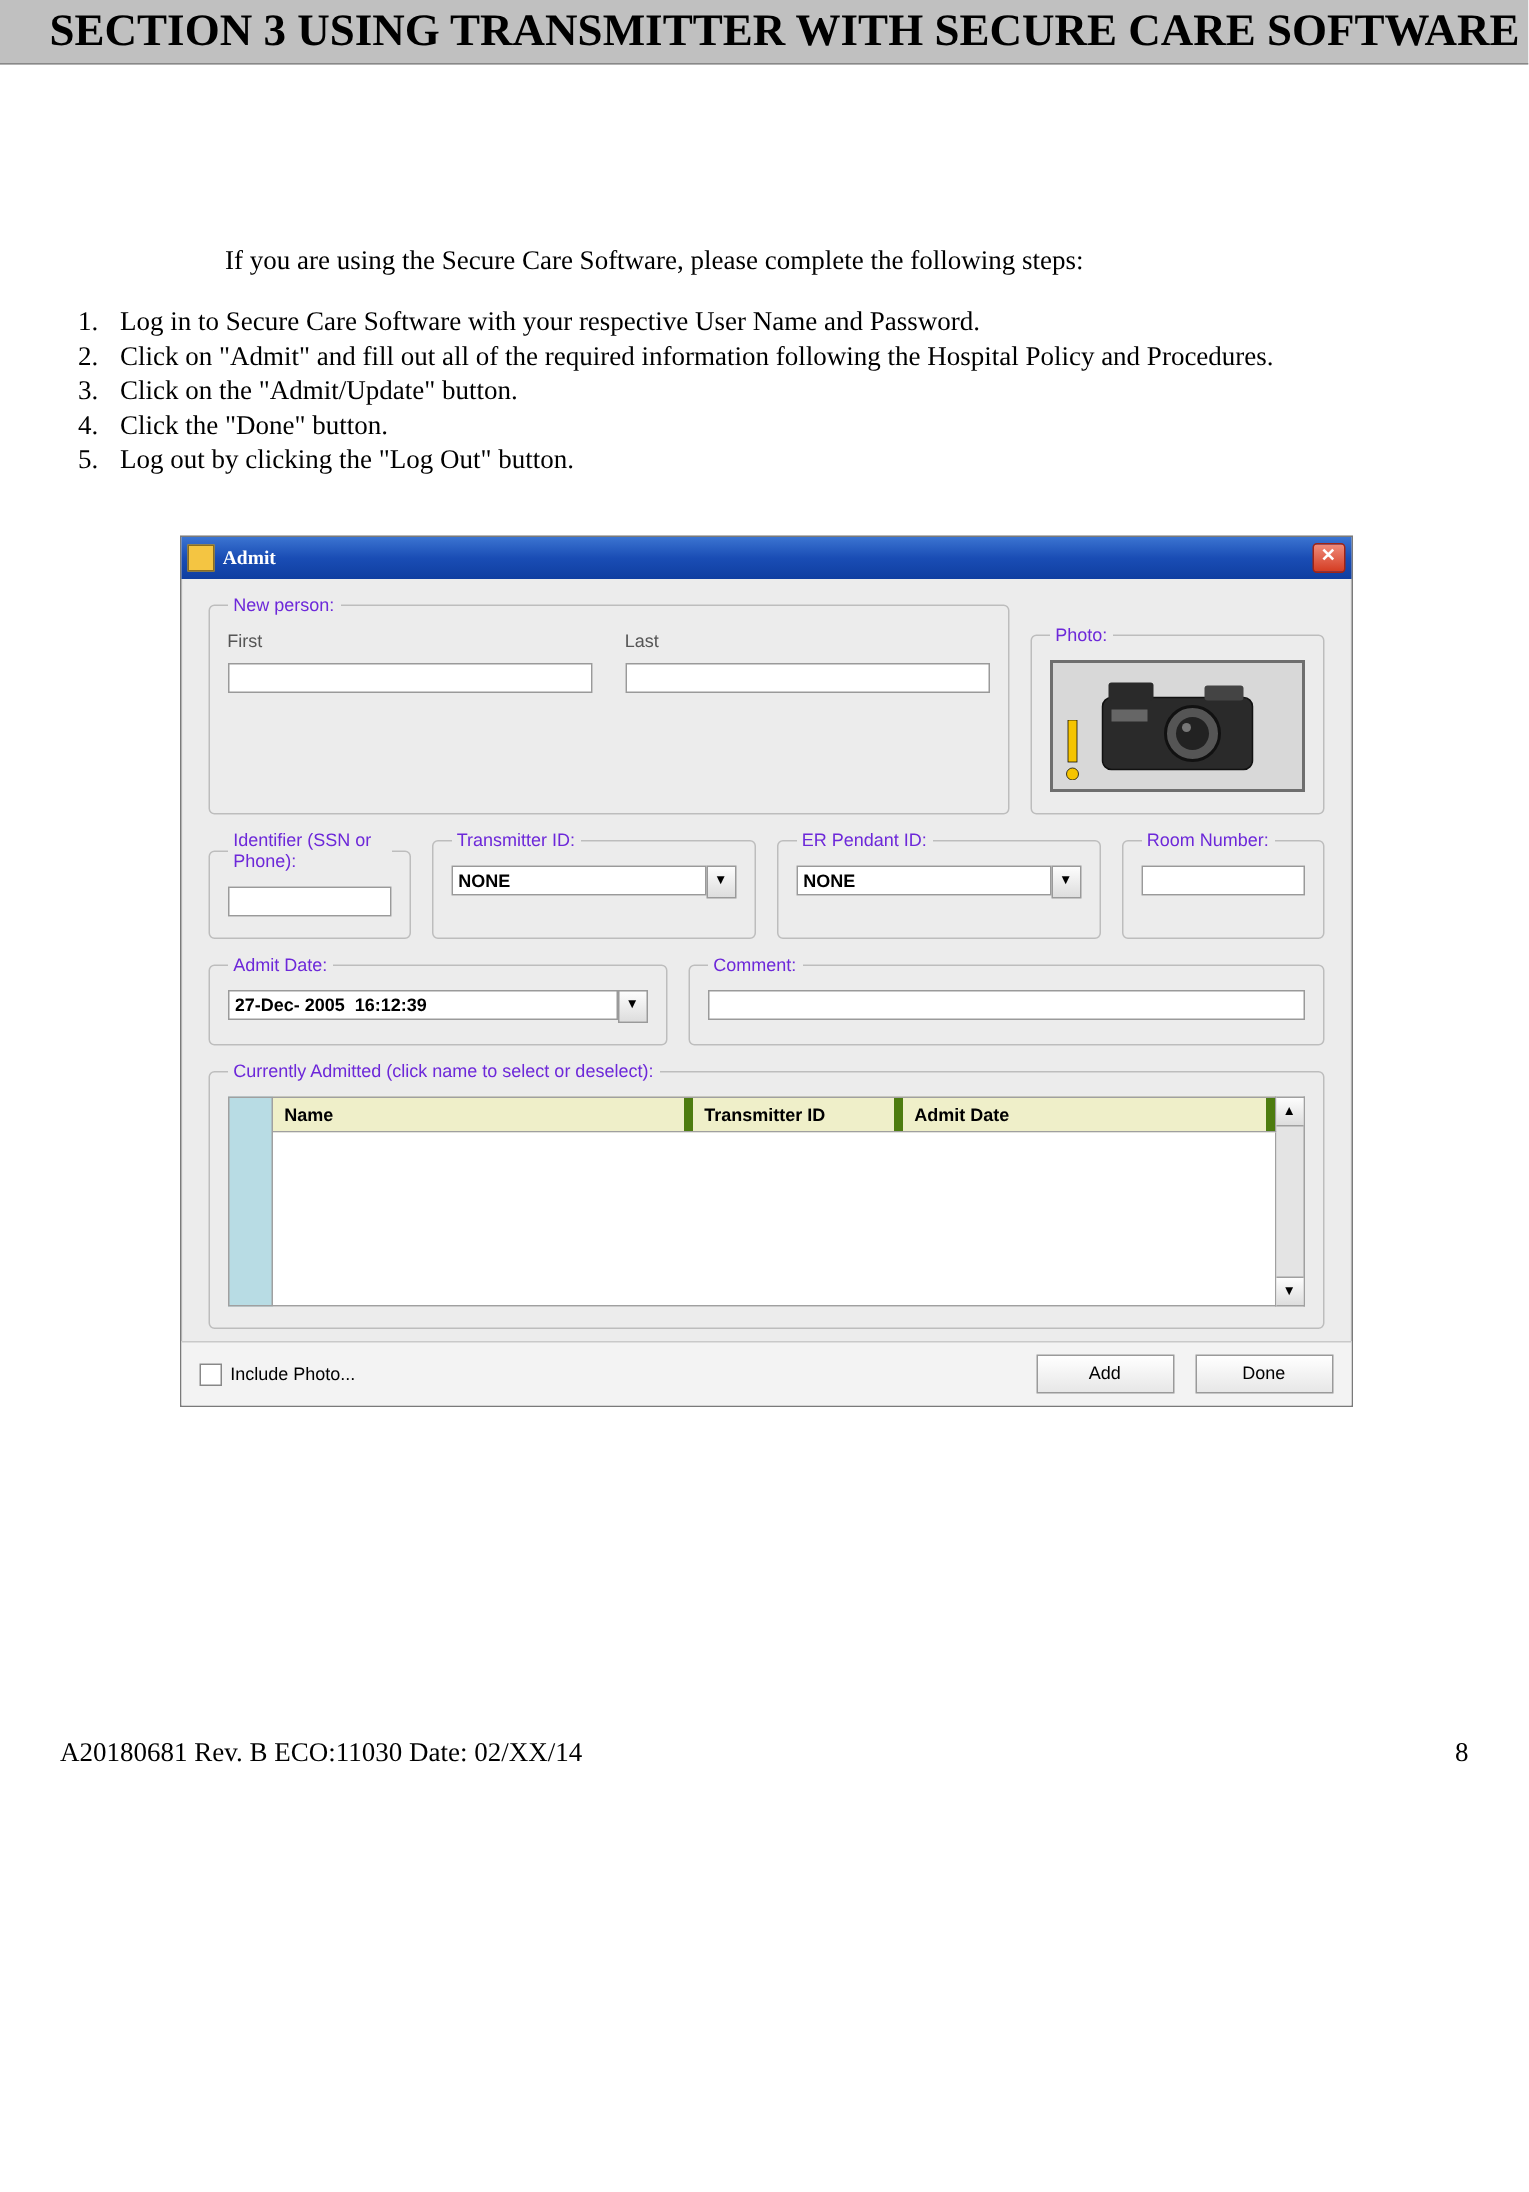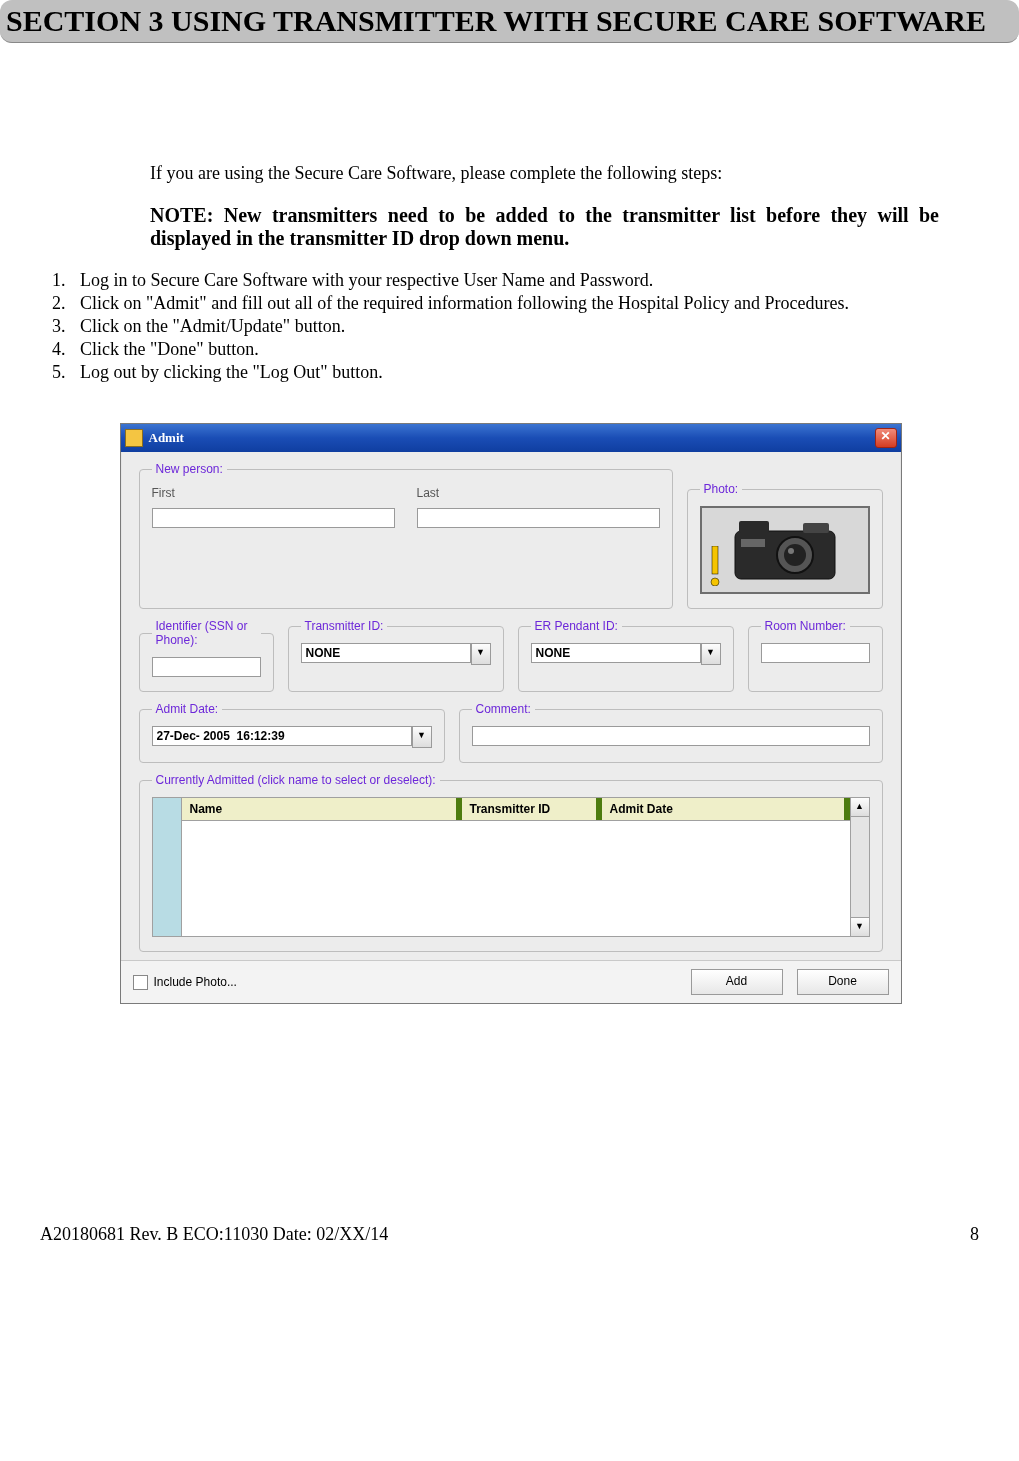--- a/index.html
+++ b/index.html
@@ -7,22 +7,22 @@
     font-family: "Times New Roman", serif;
     width: 1019px;
     background: white;
     color: black;
   }
   .section-header {
     background: #c0c0c0;
     padding: 4px 6px;
     font-size: 30px;
     font-weight: bold;
+    text-align: right;
     border-bottom: 1px solid #888;
-    border-radius: 12px;
   }
   .content {
     padding: 40px 40px 0 40px;
   }
   .intro {
     margin: 80px 0 20px 110px;
     font-size: 18px;
   }
   .note {
     margin: 0 40px 20px 110px;
@@ -213,23 +213,20 @@
 </style>
 </head>
 <body>
 
 <div class="section-header">SECTION 3   USING TRANSMITTER WITH SECURE CARE SOFTWARE</div>
 
 <div class="content">
 
   <p class="intro">If you are using the Secure Care Software, please complete the following steps:</p>
 
-  <p class="note">
-    <span class="label">NOTE</span>: <span>New transmitters need to be added to the transmitter list before they will be displayed in the transmitter ID drop down menu.</span>
-  </p>
 
   <ol class="steps">
     <li>Log in to Secure Care Software with your respective User Name and Password.</li>
     <li>Click on "Admit" and fill out all of the required information following the Hospital Policy and Procedures.</li>
     <li>Click on the "Admit/Update" button.</li>
     <li>Click the "Done" button.</li>
     <li>Log out by clicking the "Log Out" button.</li>
   </ol>
 
   <div class="screenshot-wrap">

